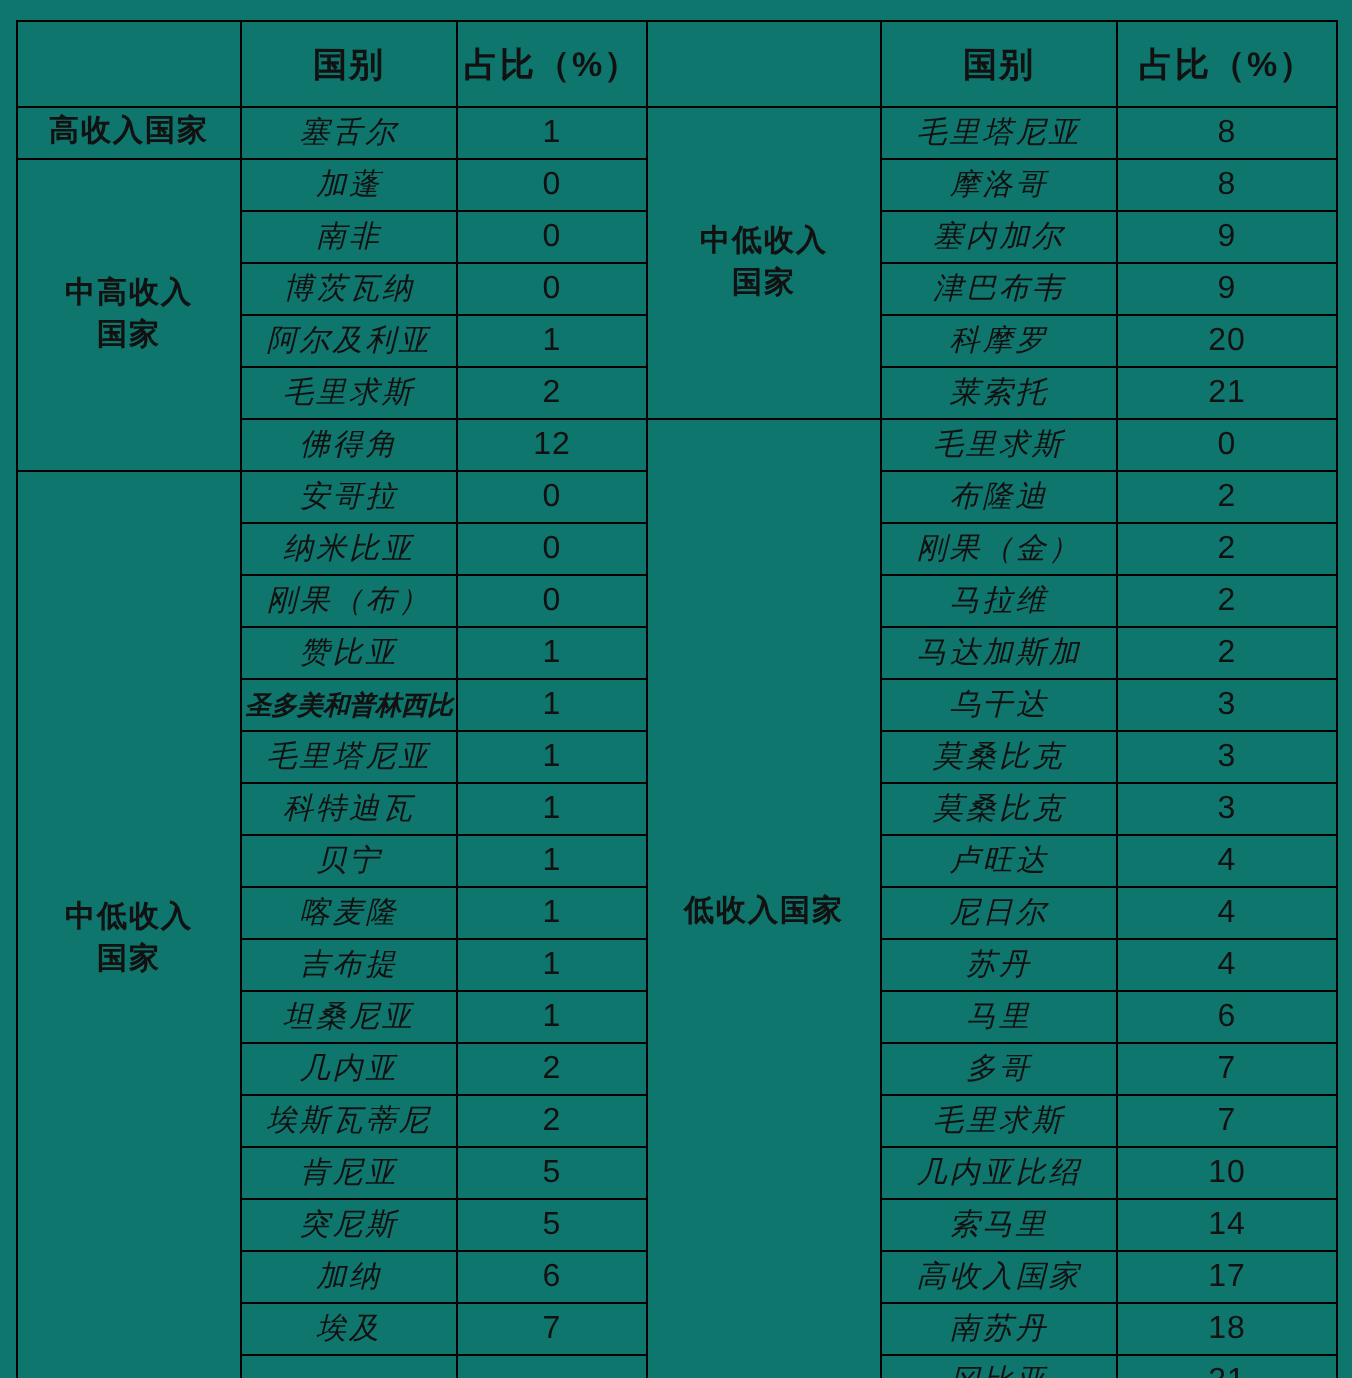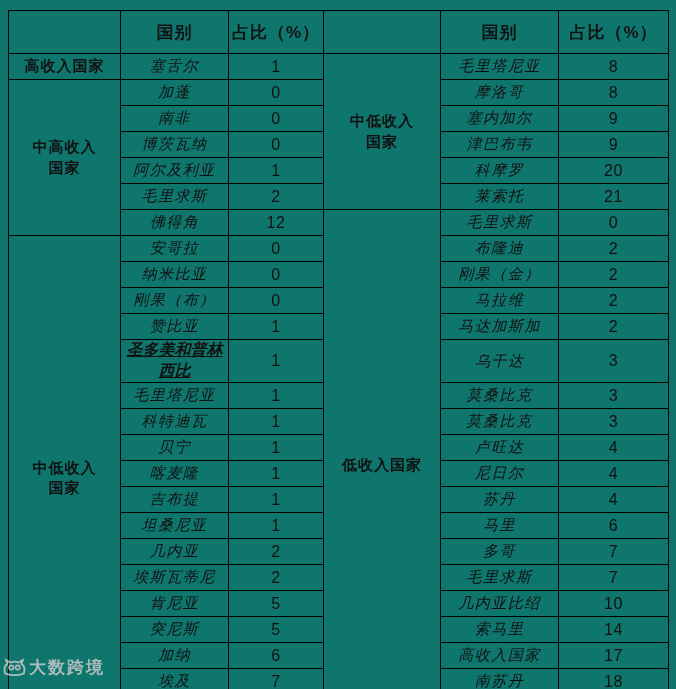--- a/index.html
+++ b/index.html
@@ -31,21 +31,21 @@
   .group-cell {
     font-size: 15px; font-weight: 700;
     letter-spacing: 1px;
     white-space: pre-line; line-height: 1.35; margin-left: 11px;
   }
   .country-cell {
     font-size: 15px;
     font-style: italic;           
     letter-spacing: 1.5px;
   }
-  .country-cell.small { font-size: 16px; letter-spacing: 0; font-weight: 700; text-decoration: underline; }
+  .country-cell.small { font-size: 13px; letter-spacing: 0; font-weight: 700; }
   .share-cell { font-size: 16px; letter-spacing: 0.5px; }
 
   .watermark {
     position: absolute; left: 2px; top: 656px;
     display: flex; align-items: center; gap: 3px;
     z-index: 5; opacity: 0.85; pointer-events: none;
   }
   .watermark-text {
     font-size: 17px; font-weight: 700; letter-spacing: 2px;
     color: #c9c9c9;
@@ -230,24 +230,14 @@
         </tr>
         <tr>
           <td class="country-cell"></td>
           <td class="share-cell"></td>
           <td class="country-cell">冈比亚</td>
           <td class="share-cell">21</td>
         </tr>
       </tbody>
   </table>
 
-  <div class="watermark">
-    <span style="display:inline-flex">
-      <svg width="24" height="20" viewBox="0 0 26 20">
-        <path d="M3.5 16 Q1 9 6 5.5 L4.5 1.5 L9.5 4 Q13.5 2.2 17.5 4 L22.5 1.5 L21 5.5 Q26 9 23.5 16 Q13.5 19.5 3.5 16 Z" fill="none" stroke="#c9c9c9" stroke-width="2"></path>
-        <circle cx="10" cy="9.5" r="2.3" fill="none" stroke="#c9c9c9" stroke-width="1.8"></circle>
-        <circle cx="17" cy="9.5" r="2.3" fill="none" stroke="#c9c9c9" stroke-width="1.8"></circle>
-      </svg>
-    </span>
-    <span class="watermark-text">大数跨境</span>
-  </div>
 
 </div>
 
 </body></html>

